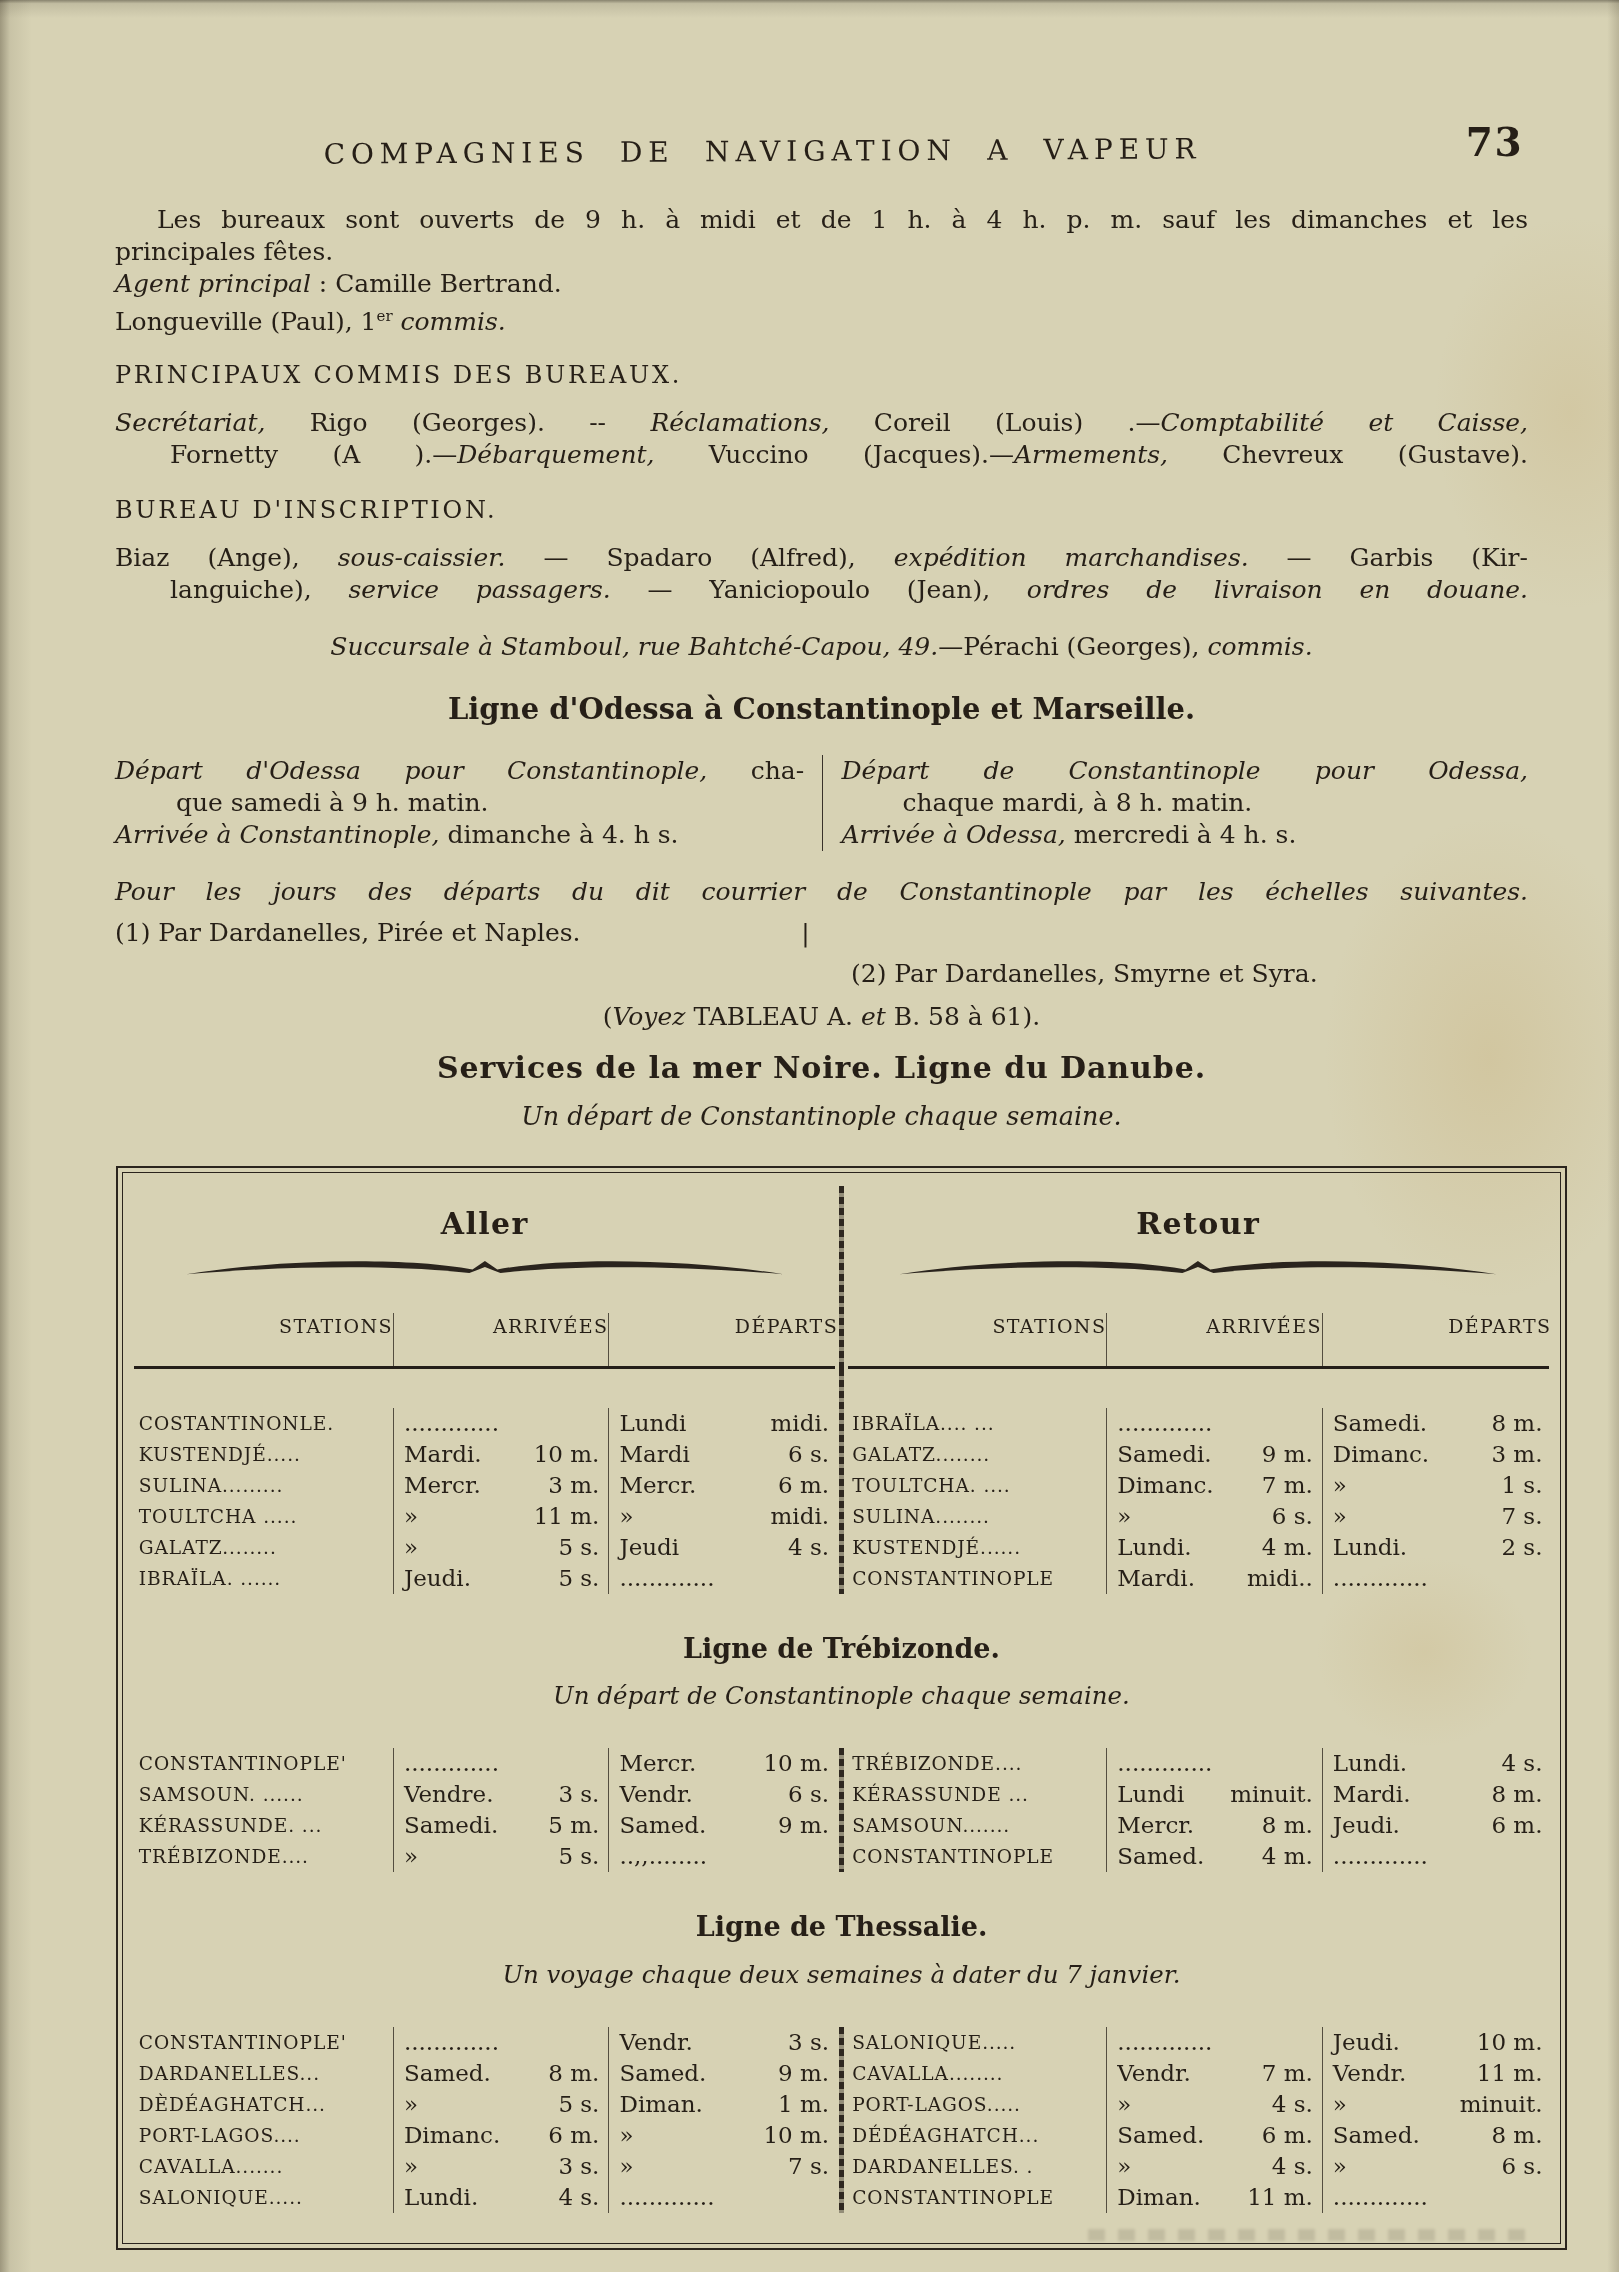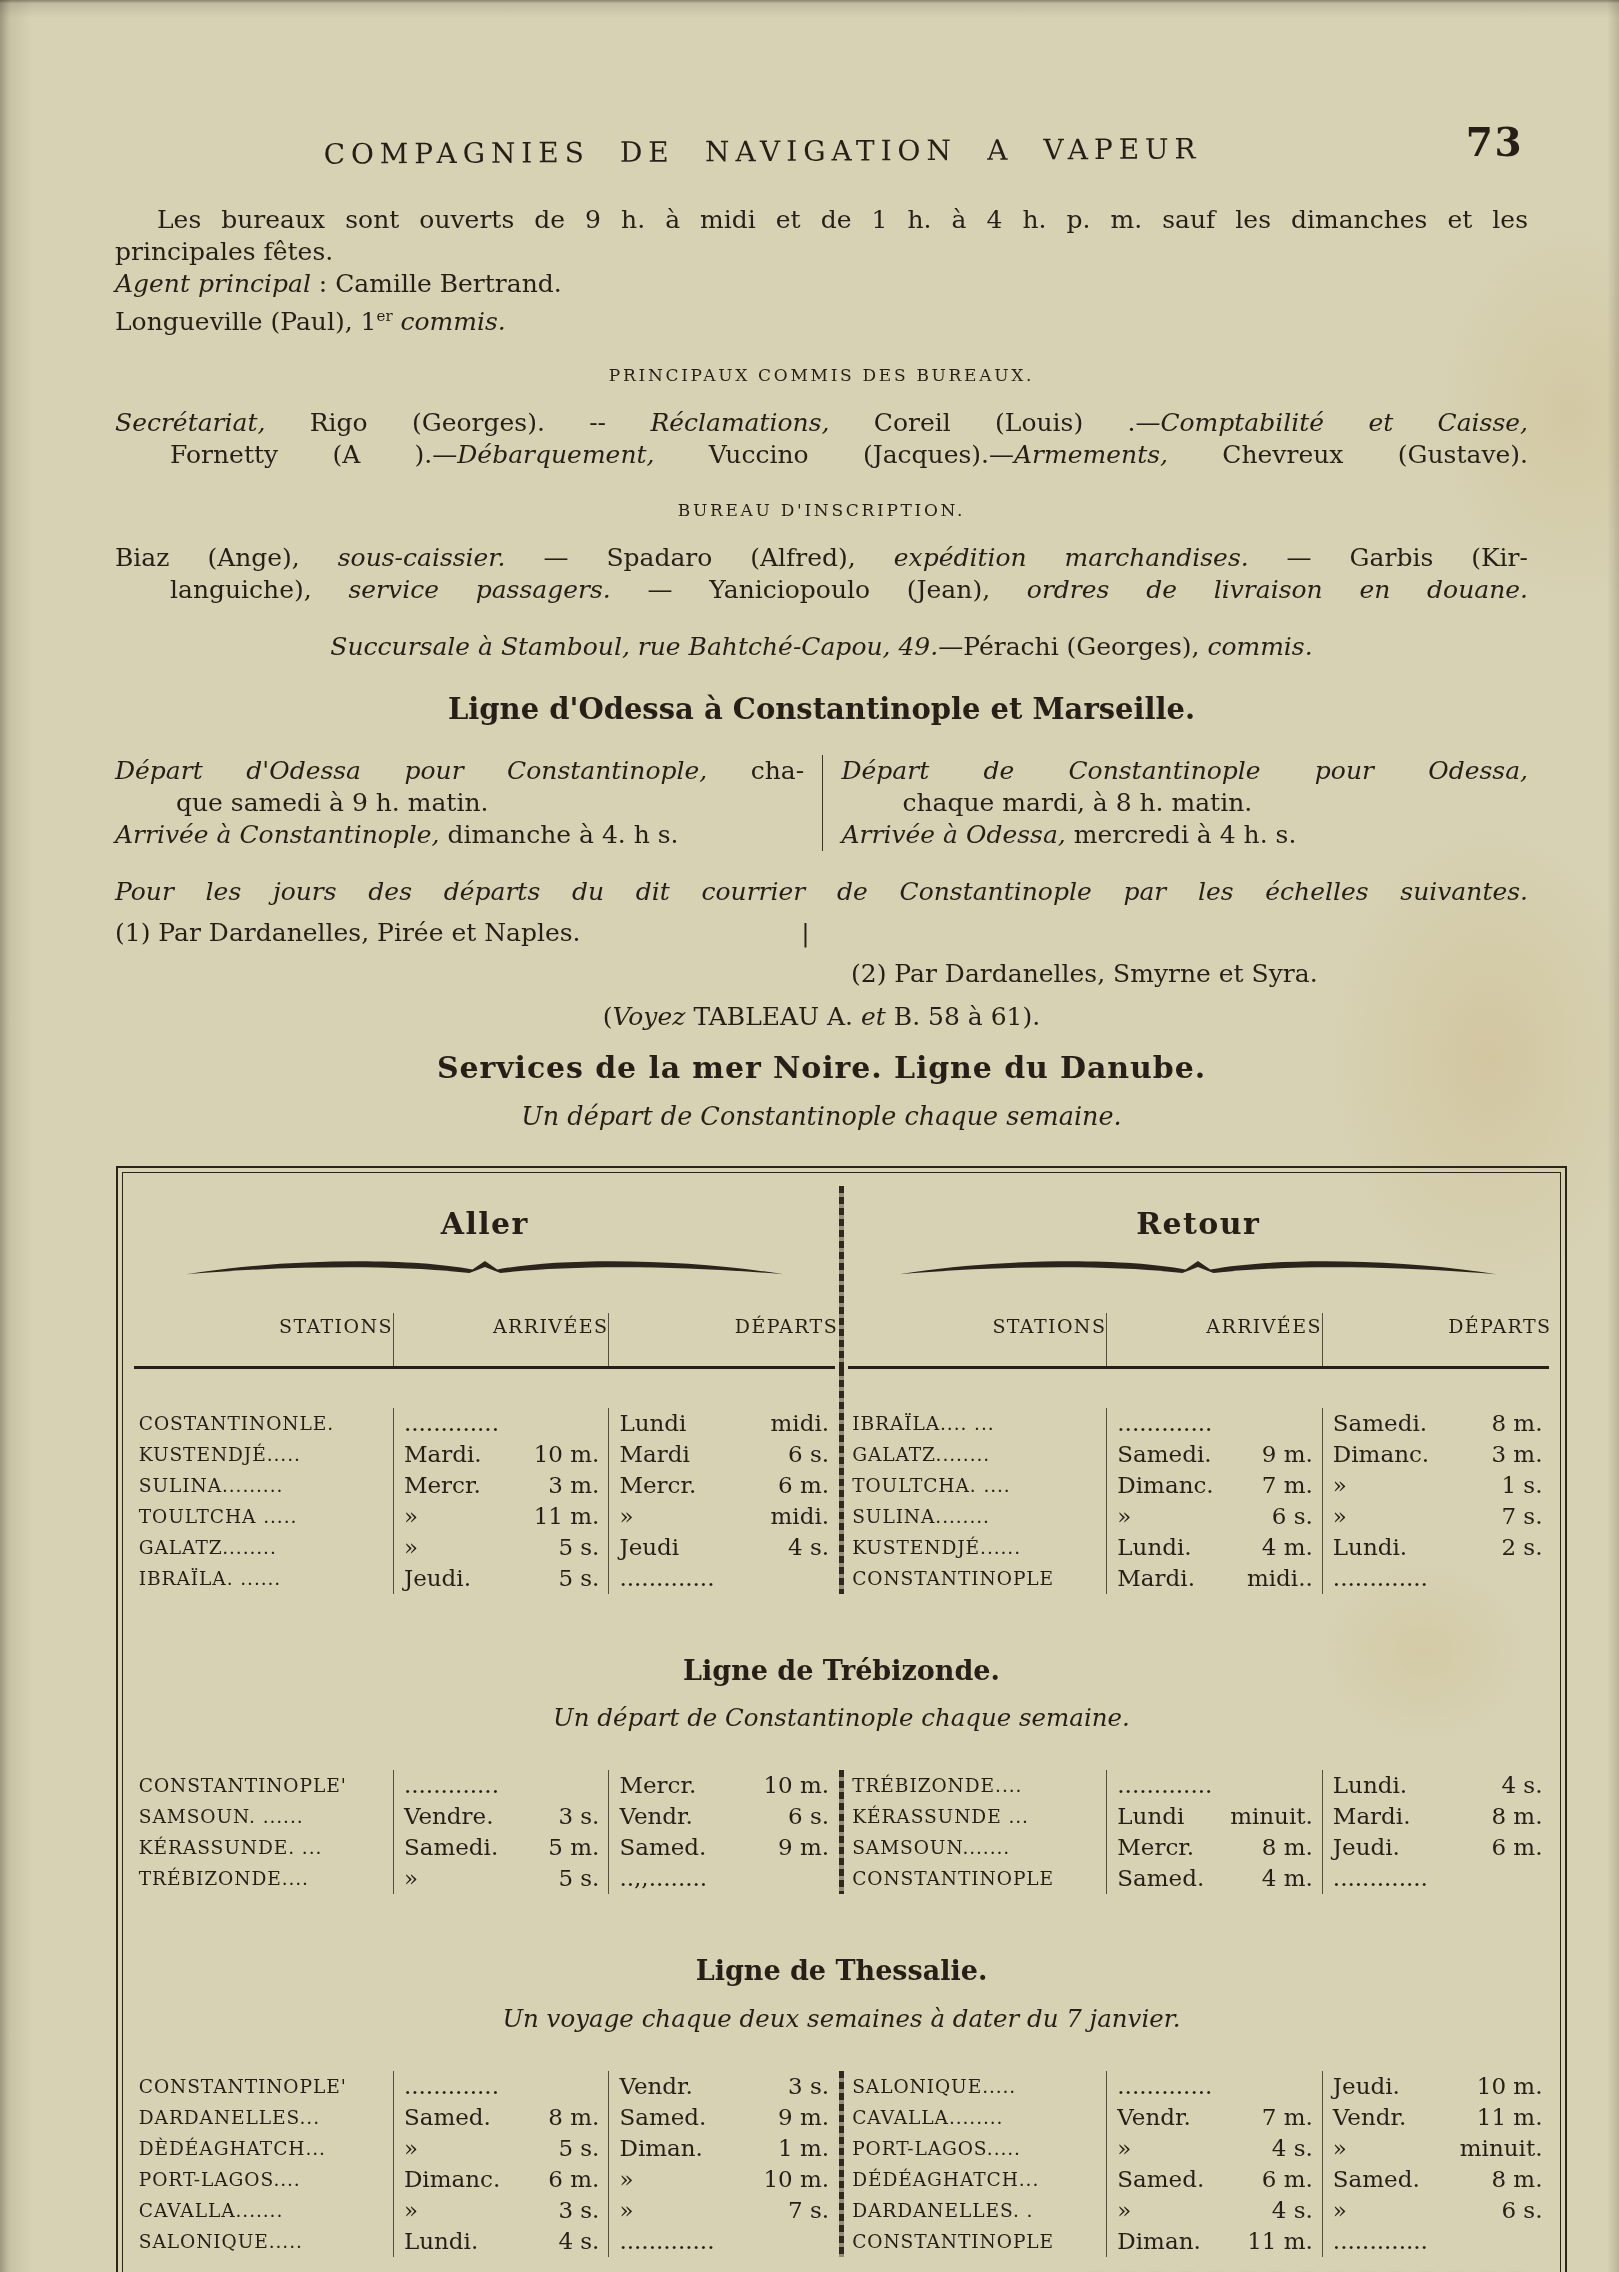--- a/index.html
+++ b/index.html
@@ -28,21 +28,21 @@
     transform:translateX(-59px) rotate(-0.35deg);
   }
   .page-num{position:absolute;right:4.5px;top:-10px;font-size:39px;font-weight:bold;letter-spacing:1.8px;}
   .agence{margin-top:32px;text-align:center;font-size:32px;font-weight:bold;line-height:39px;}
   .agence .it{font-style:italic;}
   .para{margin-top:27px;}
   .jline{text-align:justify;text-align-last:justify;}
   .line{text-align:left;}
   .indent{text-indent:42px;}
   .it{font-style:italic;}
-  .subhead{margin:26px 0 19px 0;text-align:center;font-size:17px;letter-spacing:2.7px;line-height:23.6px;}
+  .subhead{margin:26px 0 19px 0;text-align:left;font-size:24px;letter-spacing:2.7px;line-height:23.6px;}
   .succursale{margin-top:25px;text-align:center;}
   .ligne-head{margin-top:28px;text-align:center;font-size:29px;font-weight:bold;line-height:36px;}
   .odessa-grid{margin-top:28px;display:grid;grid-template-columns:1fr 1fr;}
   .odessa-grid .colL{padding-right:17.3px;}
   .odessa-grid .colR{border-left:1.4px solid #39322a;padding-left:19px;}
   .l-ind{padding-left:61px;}
   .note{margin-top:25px;}
   .refs{margin-top:9px;display:flex;}
   .refs .r1{flex:1 1 0;}
   .refs .sep{width:27px;text-align:center;}
@@ -76,21 +76,21 @@
   .colheads .ch + .ch{border-left:0.9px solid rgba(40,34,26,.75);}
   .thickrule{height:3.2px;background:#241f19;margin:0 2.7px;}
   .rows{padding-top:39px;}
   .trow{display:grid;grid-template-columns:37% 30.5% 32.5%;line-height:31px;}
   .trow .cell{min-width:0;overflow:hidden;}
   .trow .cell + .cell{border-left:0.9px solid rgba(40,34,26,.75);}
   .cell.st{font-size:18.6px;letter-spacing:0.9px;padding-left:7.3px;white-space:nowrap;}
   .cell.tm{display:flex;justify-content:space-between;font-size:23px;padding:0 9px 0 10px;white-space:nowrap;}
   .cell.tm .day{text-align:left;}
   .cell.tm .time{text-align:right;}
-  .ltitle{margin-top:62px;text-align:center;font-size:27px;font-weight:bold;line-height:29px;}
+  .ltitle{margin-top:40px;text-align:center;font-size:27px;font-weight:bold;line-height:29px;}
   .lsub{margin:20.5px 0 39px 0;text-align:center;font-style:italic;font-size:24.5px;line-height:26px;}
   .sect{margin-top:0;}
   .ghost{
     position:absolute;right:32px;bottom:6.4px;height:12.7px;width:445px;opacity:.16;
     background:repeating-linear-gradient(90deg,#554d3f 0 17.3px, transparent 17.3px 30px);
     filter:blur(1.4px);
   }
   sup{font-size:60%;}
 </style>
 </head>

